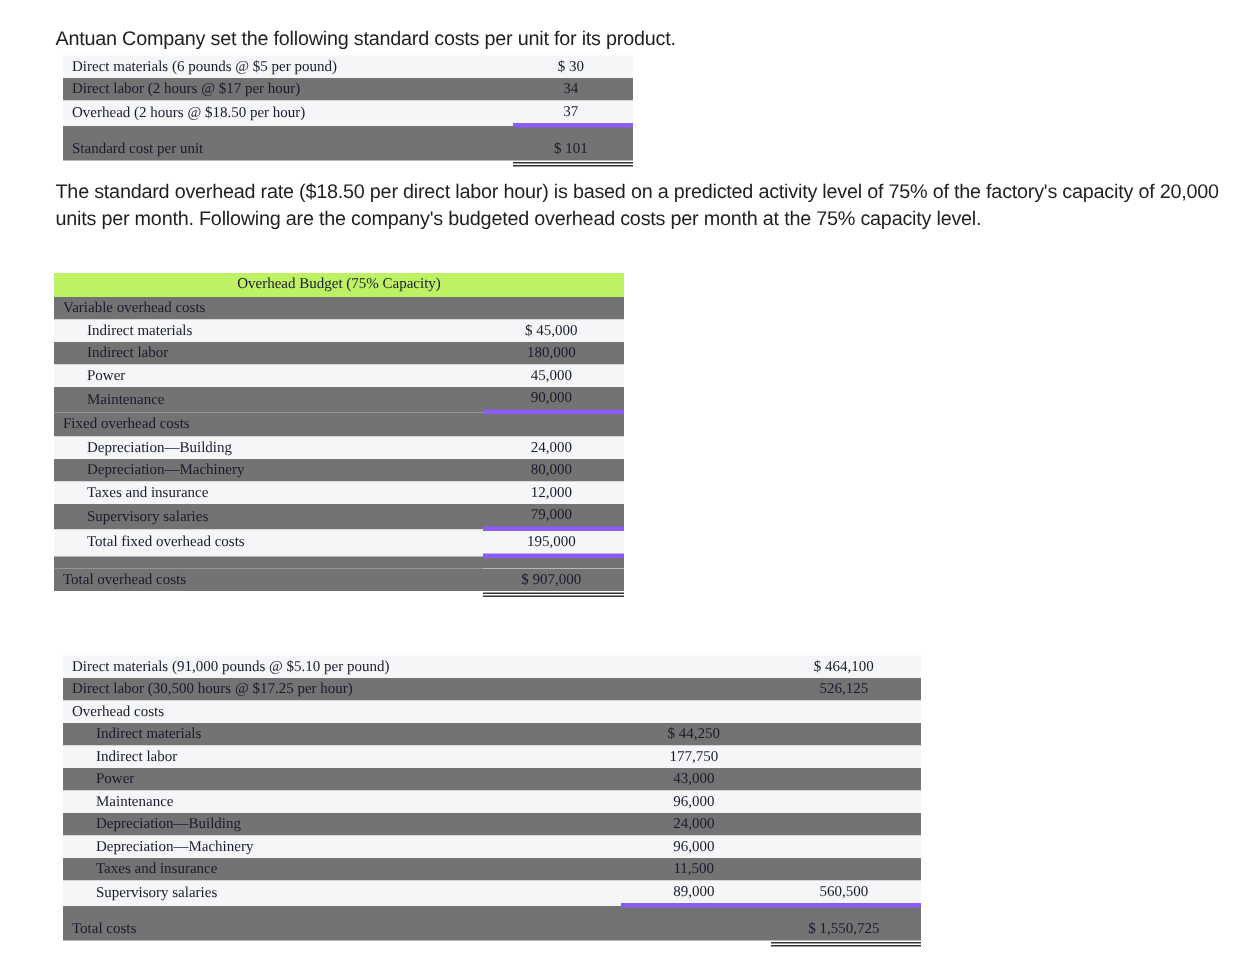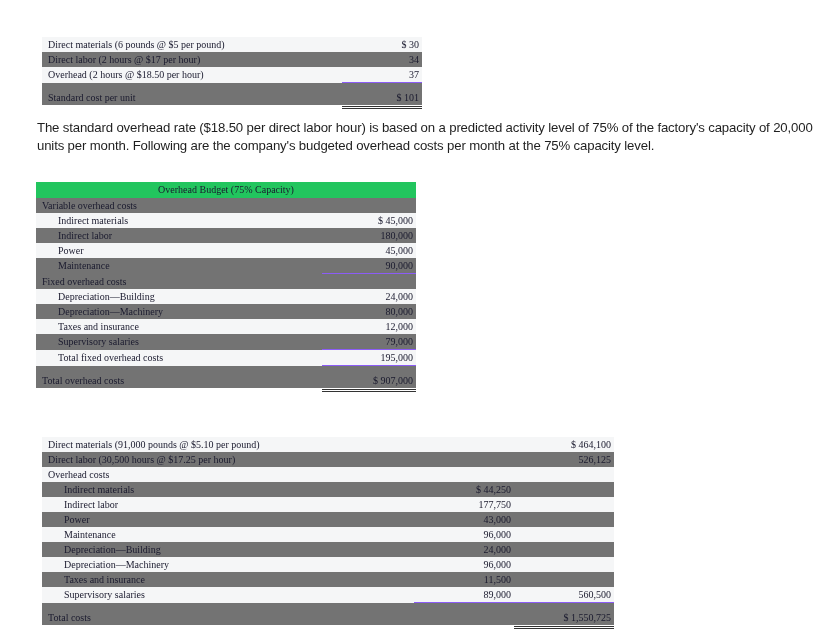--- a/index.html
+++ b/index.html
@@ -50,22 +50,22 @@
     vertical-align: middle;
     white-space: pre;
   }
   .fin-table tr.stripe td { background: #f5f6f7; }
   .fin-table tr.plain td { background: #737373; }
 
   td.lbl { text-align: left; padding-left: 6px; }
   td.lbl.ind1 { padding-left: 6px; }
   td.lbl.ind2 { padding-left: 22px; }
   td.lbl.ind3 { padding-left: 22px; }
-  td.num { text-align: right; padding-right: 3px; }
-  td.rule-single { border-bottom: 1px solid #8b5cf6; margin-top: 48px; }
+  td.num { text-align: center; padding-right: 3px; }
+  td.rule-single { border-bottom: 3px solid #8b5cf6; margin-top: 48px; }
   td.dbl {
     position: relative;
   }
   td.dbl::after {
     content: "";
     position: absolute;
     left: 0; right: 0;
     bottom: -4px;
     border-top: 1px solid #333;
     border-bottom: 1px solid #333;
@@ -76,38 +76,39 @@
   
   #standard-cost-table { left: 42px; top: 37px; width: 380px; }
   #standard-cost-table col.c-lbl { width: 300px; }
   #standard-cost-table col.c-num { width: 80px; }
 
   
   #overhead-budget-table { left: 36px; top: 182px; width: 380px; }
   #overhead-budget-table col.c-lbl { width: 286px; }
   #overhead-budget-table col.c-num { width: 94px; }
   #overhead-budget-table td.hdr {
-    background: #22c55e;
+    background: #bef264;
     text-align: center;
     font-weight: normal;
     height: 16px;
     line-height: 16px;
   }
 
   
   #actual-costs-table { left: 42px; top: 437px; width: 572px; }
   #actual-costs-table col.c-lbl { width: 372px; }
   #actual-costs-table col.c-n1  { width: 100px; }
   #actual-costs-table col.c-n2  { width: 100px; }
 </style>
 </head>
 <body>
 
 <div class="page">
 
+  <p class="prose" id="intro-paragraph">Antuan Company set the following standard costs per unit for its product.</p>
 
   <table class="fin-table" id="standard-cost-table">
     <colgroup>
         <col class="c-lbl">
         <col class="c-num">
       </colgroup>
     <tbody>
       <tr class="stripe">
         <td class="lbl ind1">Direct materials (6 pounds @ $5 per pound)</td>
         <td class="num">$ 30</td>

